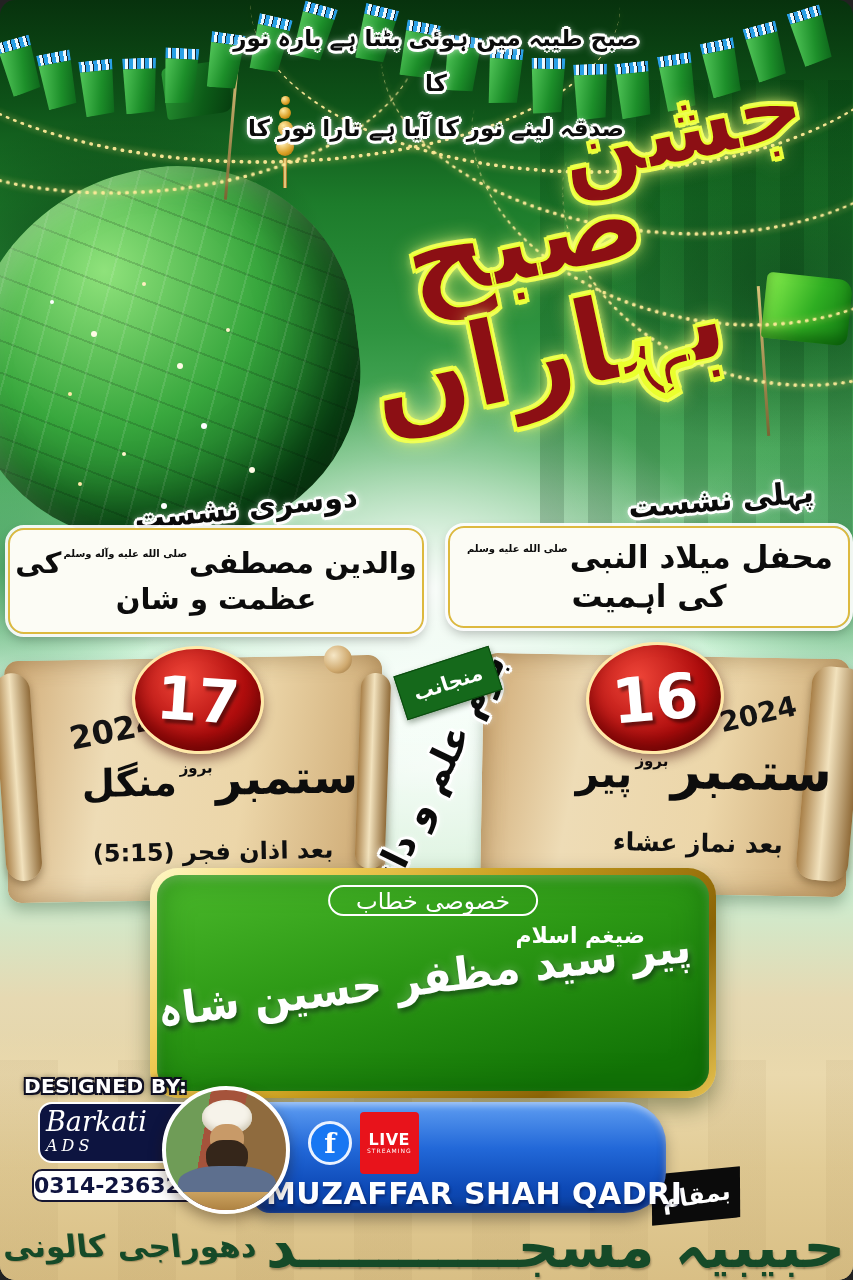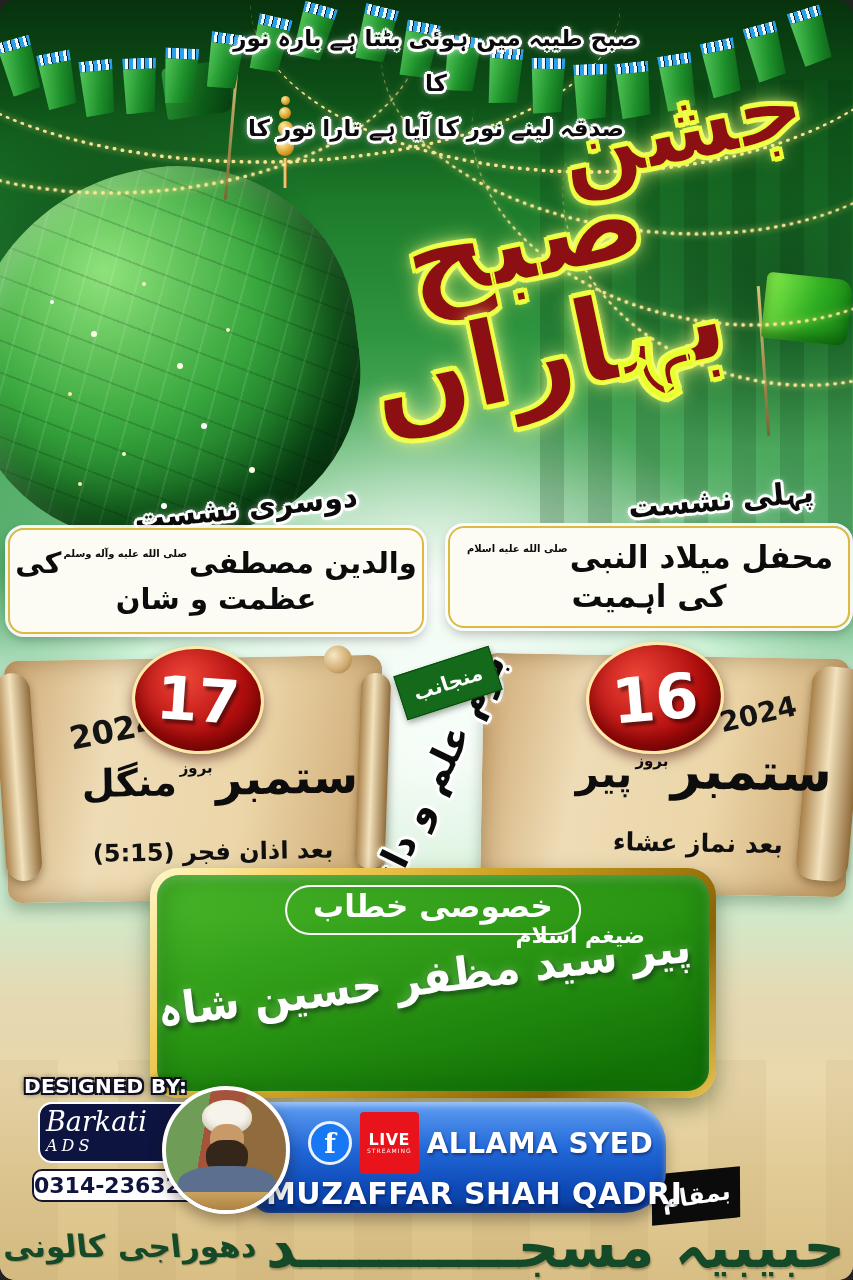--- a/index.html
+++ b/index.html
@@ -130,21 +130,21 @@
     transform:rotate(-64deg);font-size:38px;font-weight:bold;color:#0b0b0b;white-space:nowrap;}
 
   
   .gbanner{left:150px;top:868px;width:552px;height:216px;z-index:9;border-radius:28px;padding:7px;
     background:linear-gradient(135deg,#fff8c8,#f3cf5a 22%,#c79c1c 48%,#8a6406 78%,#e8c34e 100%);
     box-shadow:0 10px 22px rgba(20,40,5,.4);}
   .gb-in{width:100%;height:100%;border-radius:22px;position:relative;overflow:hidden;
     background:linear-gradient(165deg,#4cba2c,#2b9714 45%,#127406 88%);
     box-shadow:inset 0 0 34px rgba(0,70,0,.4), inset 0 4px 10px rgba(255,255,255,.25);}
   .khitab{position:absolute;top:10px;left:50%;transform:translateX(-50%);border:2.5px solid #fff;
-    border-radius:999px;padding:1px 26px 9px;color:#fff;font-size:31px;font-weight:bold;direction:rtl;white-space:nowrap;}
+    border-radius:999px;padding:1px 26px 0;color:#fff;font-size:23px;font-weight:normal;direction:rtl;white-space:nowrap;}
   .zaigham{position:absolute;top:48px;right:64px;color:#fff;font-size:22px;font-weight:bold;direction:rtl;}
   .gname{position:absolute;top:76px;left:0;width:100%;text-align:center;color:#fff;font-size:45px;font-weight:bold;
     direction:rtl;white-space:nowrap;transform:rotate(-7deg) scaleX(.94);
     text-shadow:2px 4px 5px rgba(0,45,0,.65),0 0 12px rgba(255,255,255,.3);}
 
   
   .designer{left:24px;top:1074px;width:212px;z-index:10;text-align:left;}
   .d-head{color:#fff;font-size:20px;font-weight:bold;letter-spacing:.5px;
     text-shadow:2px 2px 0 #101022,-2px 2px 0 #101022,2px -2px 0 #101022,-2px -2px 0 #101022,0 0 6px #000;}
   .d-box{margin:4px auto 0;width:168px;background:#0d1440;border:2px solid #fff;border-radius:14px;padding:4px 6px 6px;color:#fff;}
@@ -311,21 +311,21 @@
   </div>
 
   <div class="abs main-title rtl glow-yellow">
     <div class="t1">جشن</div>
     <div class="t2">صبح بہاراں</div>
   </div>
 
   <div class="abs session-label sl-right rtl glow-white">پہلی نشست</div>
   <div class="abs session-box sb-right rtl">
     <div>
-      <span>محفل میلاد النبی</span><span class="durood">صلى الله عليه اسلام</span><span>کی اہمیت</span>
+      <span>محفل میلاد النبی</span><span class="durood">صلى الله عليه وسلم</span><span>کی اہمیت</span>
     </div>
   </div>
 
   <div class="abs session-label sl-left rtl glow-white">دوسری نشست</div>
   <div class="abs session-box sb-left rtl">
     <div>
       <span>والدین مصطفی</span><span class="durood">صلى الله عليه وآله وسلم</span><span>کی عظمت و شان</span>
     </div>
   </div>
 
@@ -380,21 +380,20 @@
     <div class="desk"></div>
   </div>
 
   <div class="abs bbanner">
     <div class="bb-row1">
       <div class="fb-icon">f</div>
       <div class="live-badge">
         <div class="live-top">LIVE</div>
         <div class="live-sub">STREAMING</div>
       </div>
-      <div class="bb-l1">ALLAMA SYED</div>
     </div>
     <div class="bb-l2">MUZAFFAR SHAH QADRI</div>
   </div>
 
   <div class="abs maqam rtl">بمقام</div>
   <div class="abs venue">
     <span class="v-masjid">حبیبیہ مسجـــــــــــد</span>
     <span class="v-addr">دھوراجی کالونی کراچی</span>
   </div>
 

